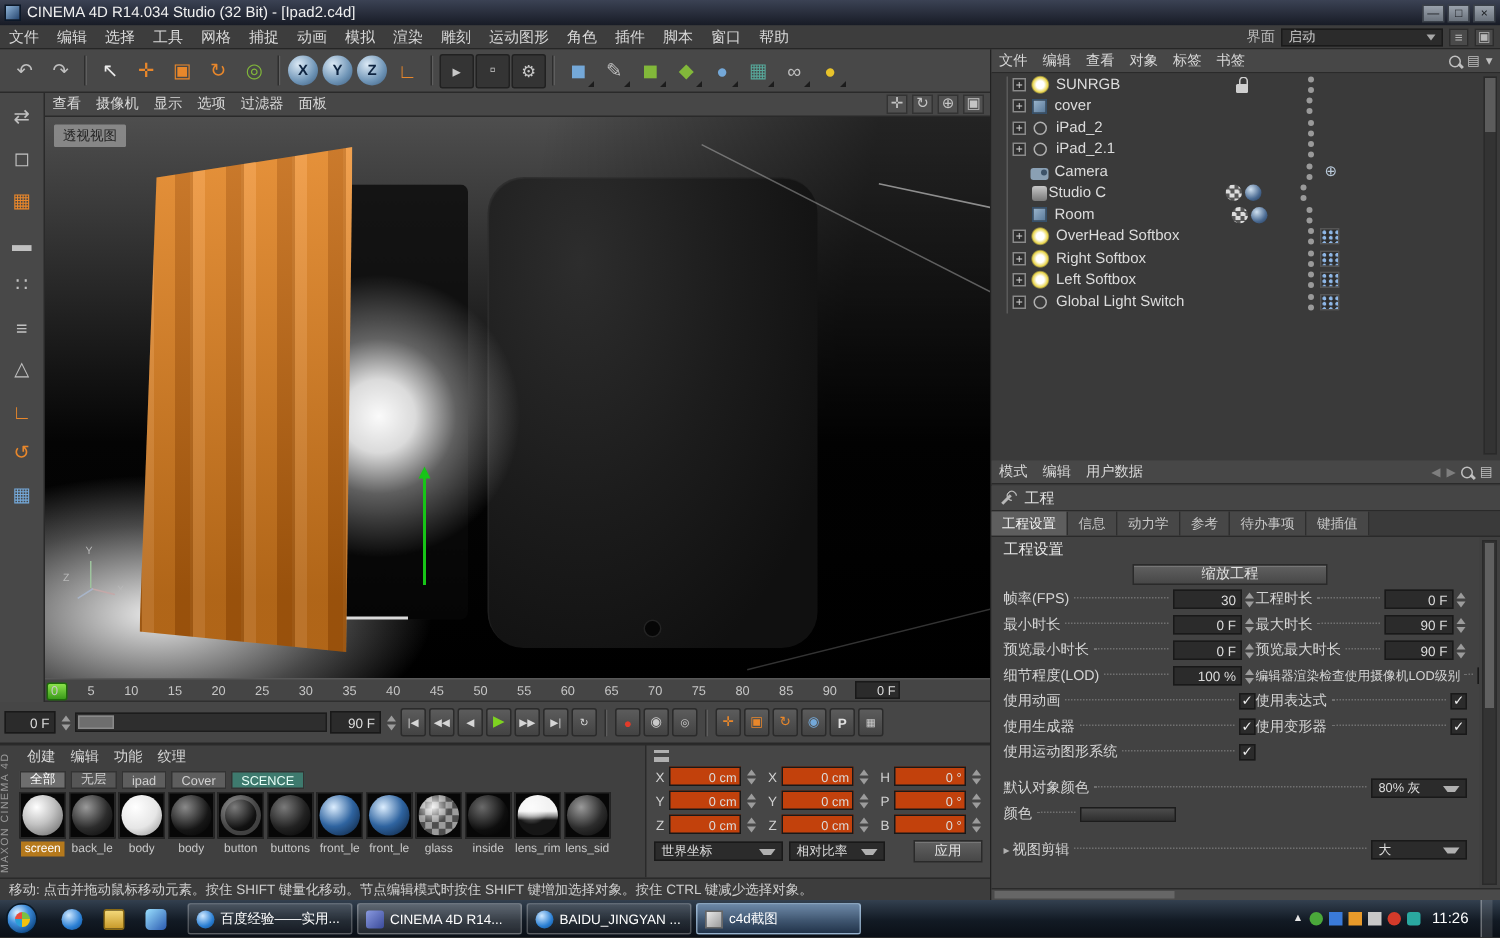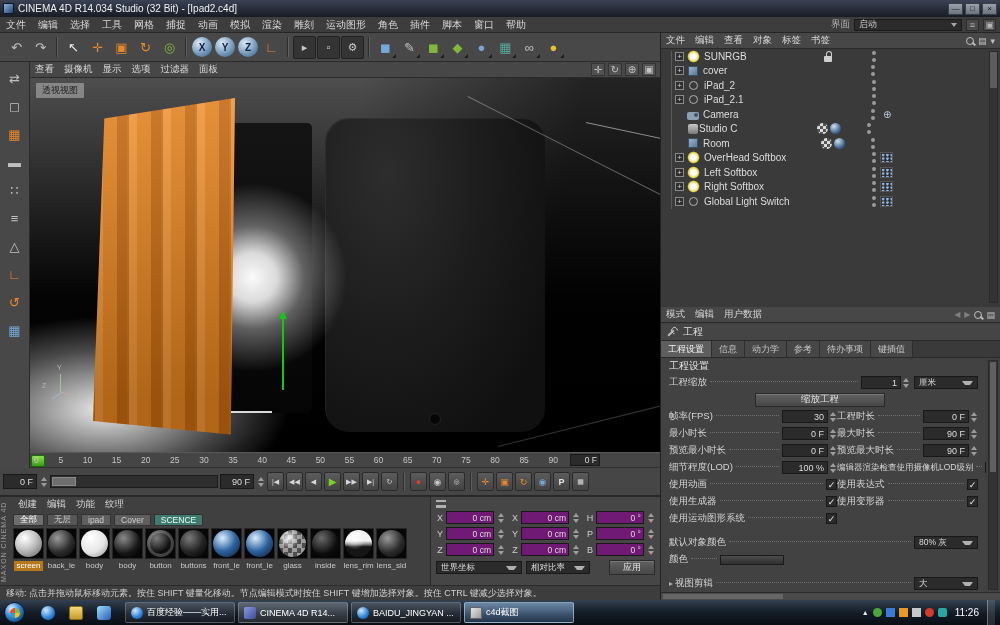--- a/index.html
+++ b/index.html
@@ -111,21 +111,21 @@
 .m-glass{background:radial-gradient(circle at 35% 30%,rgba(255,255,255,.9),rgba(255,255,255,0) 42%),conic-gradient(#9c9c9c 0 25%,#4e4e4e 0 50%,#9c9c9c 0 75%,#4e4e4e 0) 0 0/9px 9px;}
 .m-half{background:radial-gradient(circle at 35% 30%,rgba(255,255,255,.75),rgba(255,255,255,0) 45%),linear-gradient(180deg,#f2f2f2 40%,#8e8e8e 52%,#161616 62%);}
 
 
 .coord-panel{position:absolute;left:430px;top:496px;width:230px;height:89px;background:#464646;border-top:1px solid #2a2a2a;border-left:1px solid #2a2a2a;padding:2px 5px;}
 .coord-header{height:10px;display:flex;align-items:center;}
 .burger{width:10px;height:8px;border-top:2px solid #b0b0b0;border-bottom:2px solid #b0b0b0;background:linear-gradient(#464646 0 3px,#b0b0b0 3px 5px,#464646 5px);}
 .coord-grid{display:grid;grid-template-columns:1fr 1fr 1fr;gap:3px 6px;margin-top:2px;}
 .coord-cell{display:flex;align-items:center;gap:2px;font-size:9px;}
 .clbl{color:#cfcfcf;width:8px;text-align:center;}
-.cfld{flex:1;height:13px;background:#701a75;border:1px solid #191919;color:#dcdcdc;font-size:8.5px;display:flex;align-items:center;justify-content:flex-end;padding:0 2px;}
+.cfld{flex:1;height:13px;background:#c2410c;border:1px solid #191919;color:#dcdcdc;font-size:8.5px;display:flex;align-items:center;justify-content:flex-end;padding:0 2px;}
 .coord-bottom{display:flex;gap:4px;margin-top:4px;align-items:center;}
 .dd-chip{height:13px;background:#2b2b2b;border:1px solid #191919;display:flex;align-items:center;padding:0 4px;font-size:8.5px;color:#dcdcdc;white-space:nowrap;}
 .dd-chip::after{content:"";margin-left:auto;padding-left:5px;border-left:3.5px solid transparent;border-right:3.5px solid transparent;border-top:4px solid #b0b0b0;}
 .w86{width:86px;} .w64{width:64px;}
 .apply-btn{margin-left:auto;width:46px;height:15px;background:linear-gradient(#616161,#474747);border:1px solid #2a2a2a;box-shadow:inset 0 1px rgba(255,255,255,.15);color:#e2e2e2;font-size:9px;display:flex;align-items:center;justify-content:center;}
 
 
 .statusbar{position:absolute;left:0;top:585px;width:660px;height:15px;background:#3d3d3d;border-top:1px solid #2a2a2a;display:flex;align-items:center;padding:0 6px;font-size:9px;color:#cfcfcf;white-space:nowrap;overflow:hidden;}
 
 
@@ -741,28 +741,28 @@
           </div><div class="om-row">
             <span class="exp-box exp"></span>
             <span class="oi oi-light"></span>
             <span class="om-name">OverHead Softbox</span>
             <span class="tagA"></span>
             <span class="vdots"></span>
             <span class="tagB tag-xdots"></span>
           </div><div class="om-row">
             <span class="exp-box exp"></span>
             <span class="oi oi-light"></span>
-            <span class="om-name">Left Softbox</span>
+            <span class="om-name">Right Softbox</span>
             <span class="tagA"></span>
             <span class="vdots"></span>
             <span class="tagB tag-xdots"></span>
           </div><div class="om-row">
             <span class="exp-box exp"></span>
             <span class="oi oi-light"></span>
-            <span class="om-name">Right Softbox</span>
+            <span class="om-name">Left Softbox</span>
             <span class="tagA"></span>
             <span class="vdots"></span>
             <span class="tagB tag-xdots"></span>
           </div><div class="om-row">
             <span class="exp-box exp"></span>
             <span class="oi oi-null"></span>
             <span class="om-name">Global Light Switch</span>
             <span class="tagA"></span>
             <span class="vdots"></span>
             <span class="tagB tag-xdots"></span>
@@ -792,27 +792,20 @@
     <div class="am-tabs">
       <span class="am-tab sel">工程设置</span>
         <span class="am-tab">信息</span>
         <span class="am-tab">动力学</span>
         <span class="am-tab">参考</span>
         <span class="am-tab">待办事项</span>
         <span class="am-tab">键插值</span>
     </div>
     <div class="am-content">
       <div class="am-section-title">工程设置</div>
-      <div class="am-row">
-        <span class="lbl">工程缩放</span>
-          <span class="dots"></span>
-        <span class="fld w40">1</span>
-          <span class="spin"></span>
-        <span class="dd-chip w64" style="margin-left:4px;">厘米</span>
-      </div>
       <div class="am-row">
         <button class="am-button">缩放工程</button>
       </div>
       <div class="am-row">
         <span class="half l">
             <span class="lbl">帧率(FPS)</span>
             <span class="dots"></span>
             <span class="fld">30</span>
             <span class="spin"></span>
           </span>

